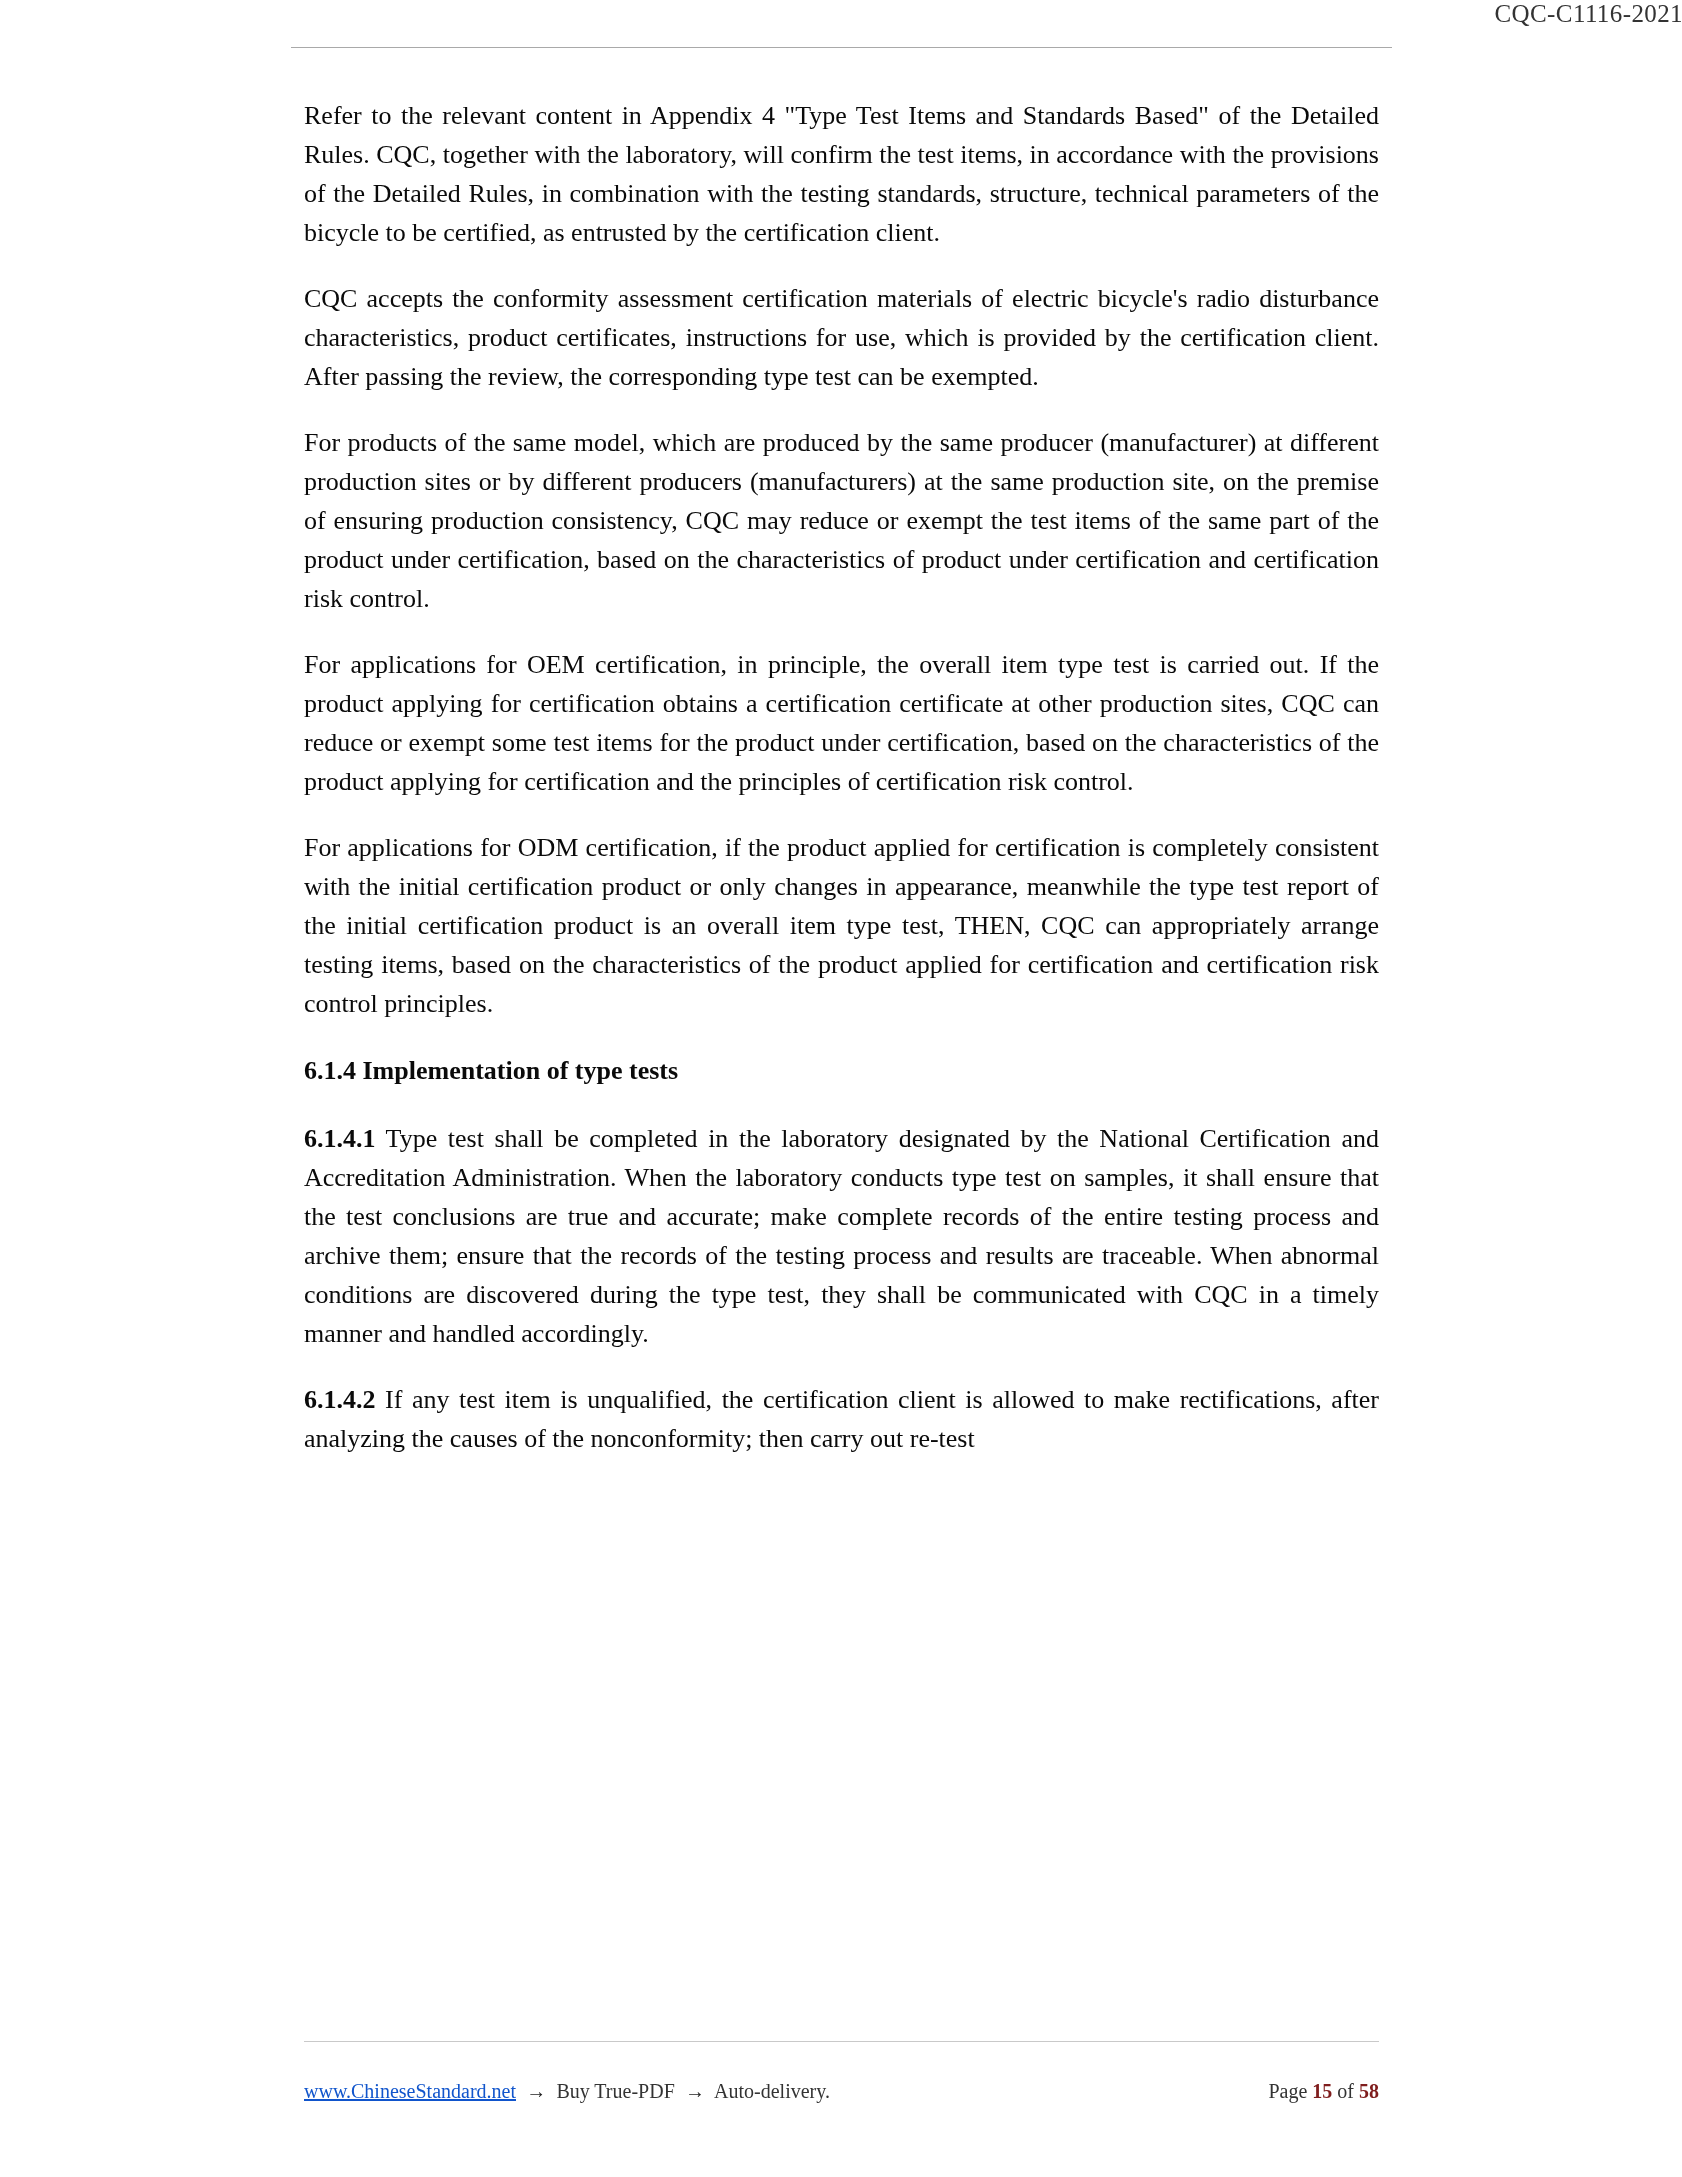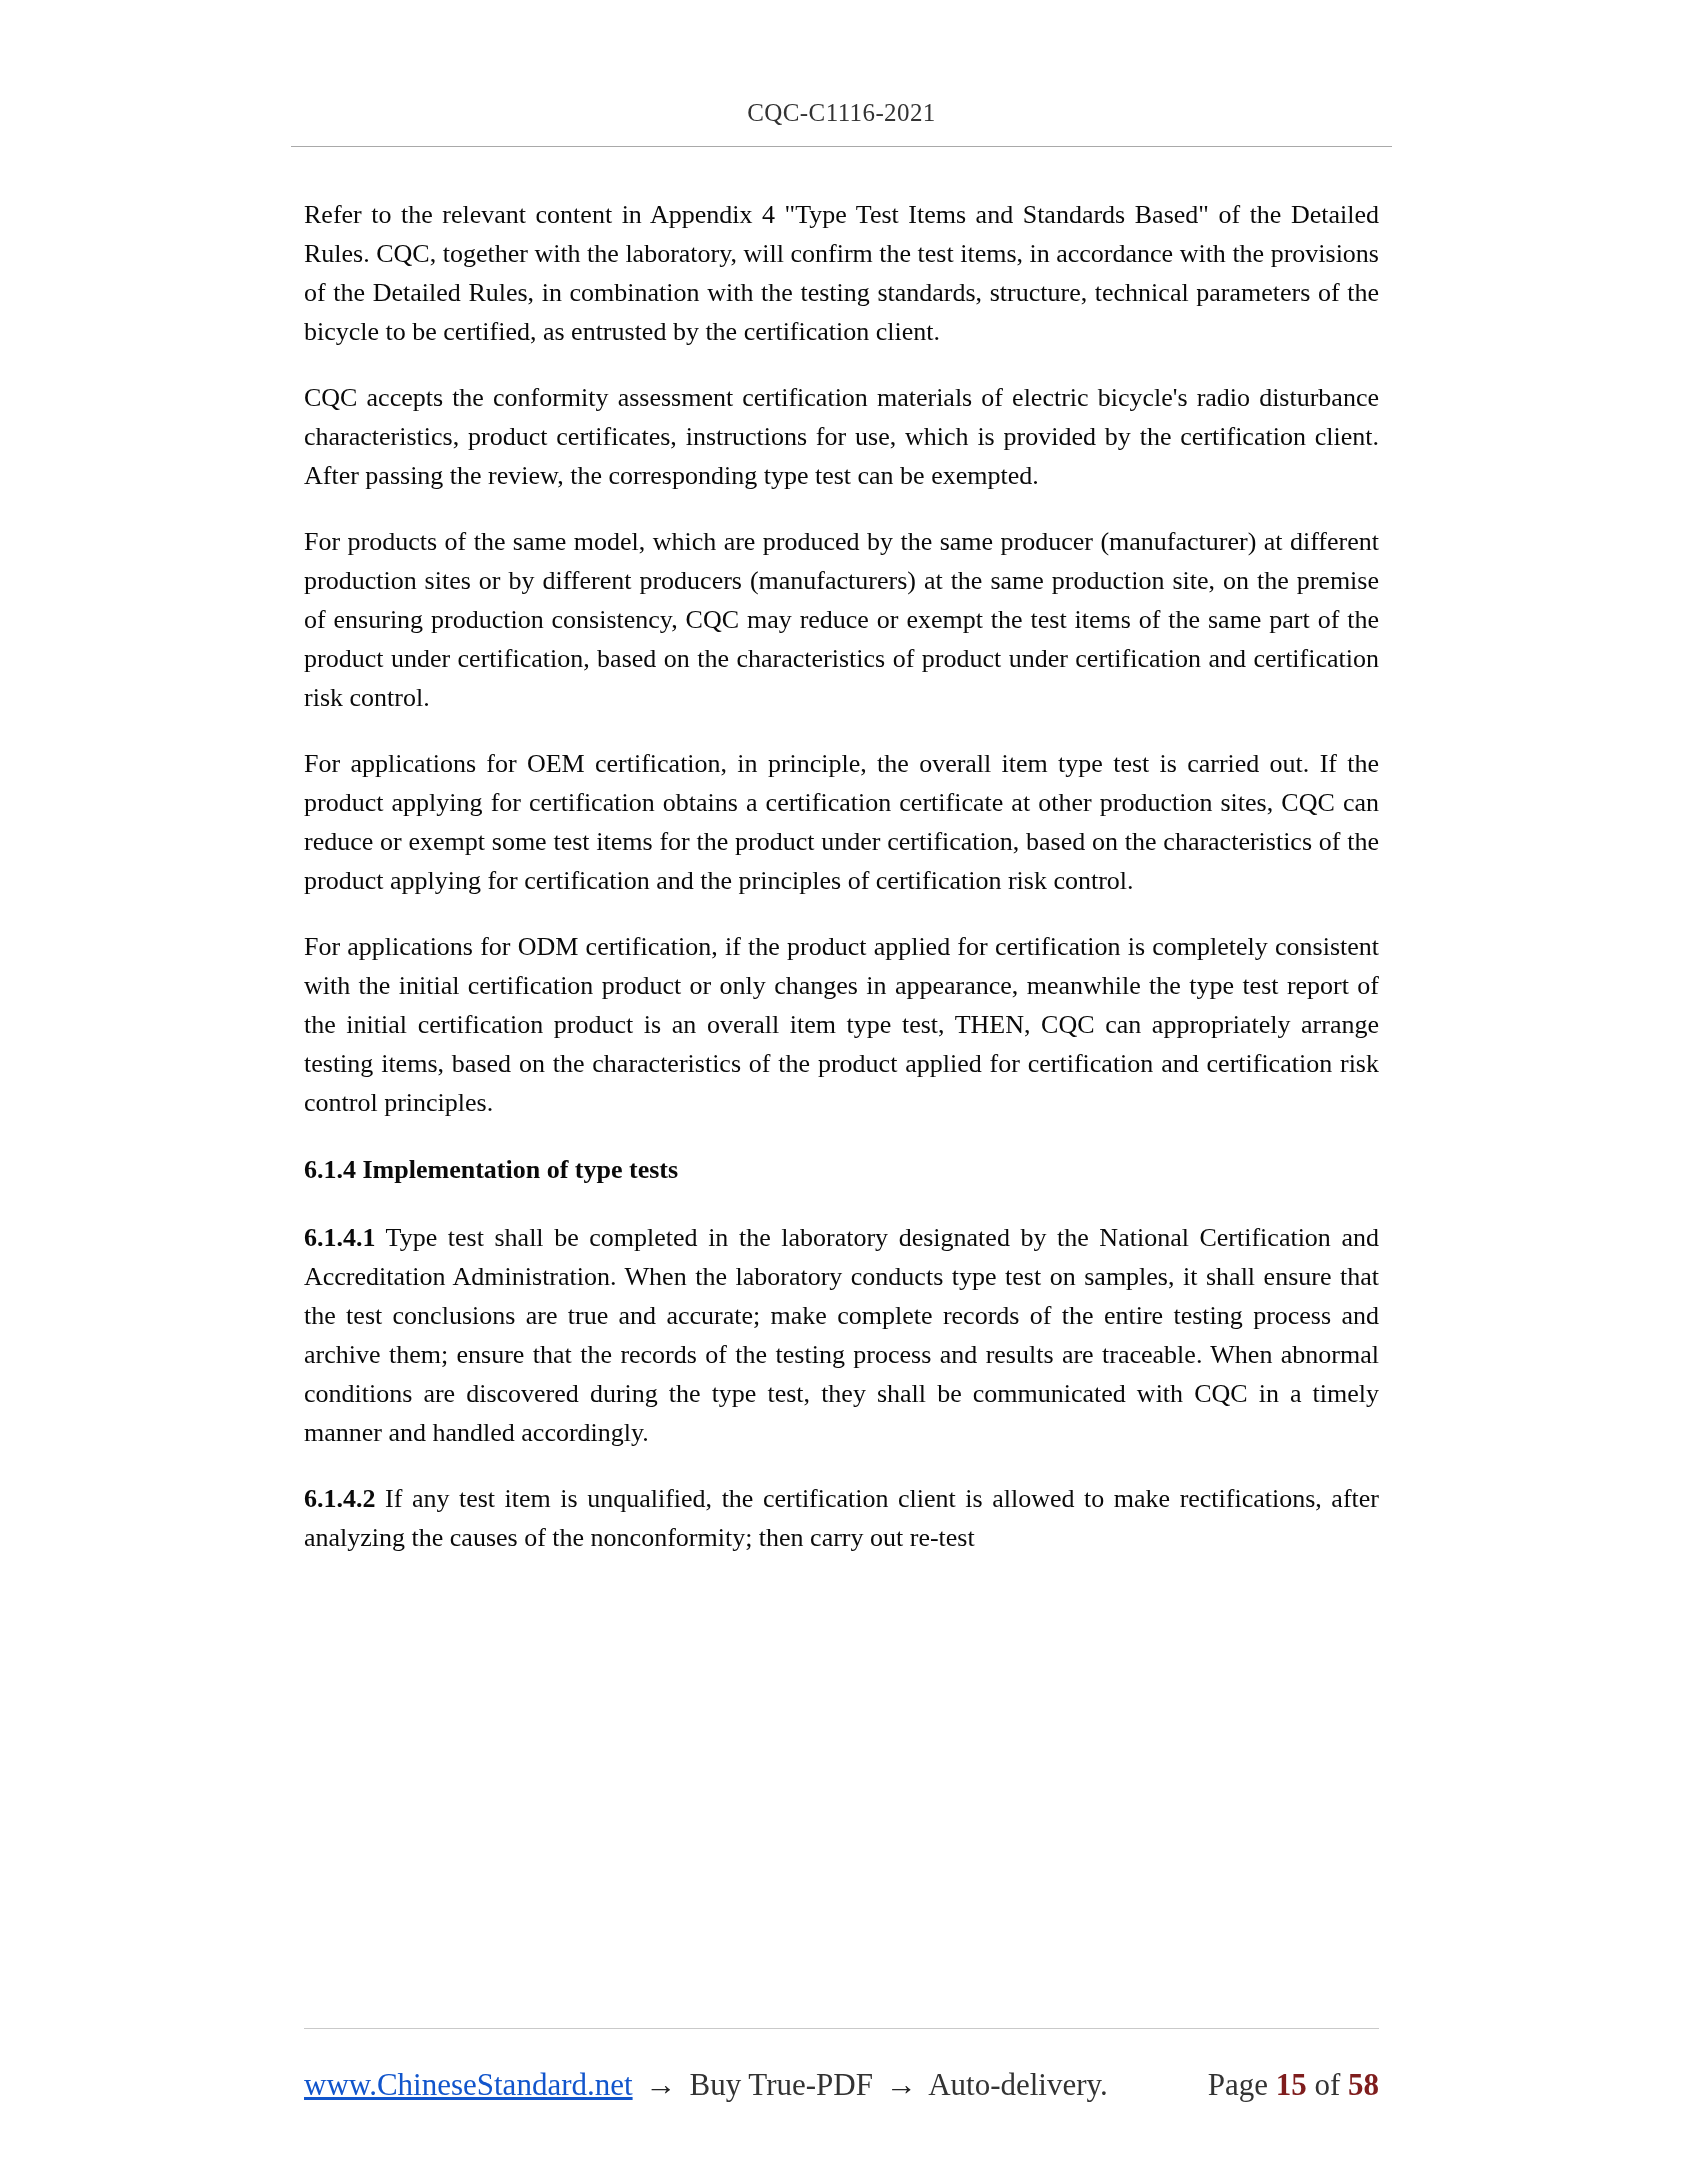--- a/index.html
+++ b/index.html
@@ -7,22 +7,21 @@
   .page {
     position: relative;
     width: 1683px;
     height: 2177px;
     background: #ffffff;
     font-family: "Liberation Serif", "DejaVu Serif", serif;
     color: #000000;
     overflow: hidden;
   }
   .header {
-    padding-top: 99px;
-    text-align: center;
+    text-align: right;
   }
   .doc-number {
     font-size: 25px;
     color: #333333;
     letter-spacing: 0.4px;
   }
   .header-rule {
     border: none;
     border-top: 0.9px solid #a9a9a9;
     margin: 19px 291px 0 291px;
@@ -55,21 +54,21 @@
   }
   .footer-rule {
     border: none;
     border-top: 0.9px solid #c9c9c9;
     margin-bottom: 38px;
   }
   .footer-row {
     display: flex;
     justify-content: space-between;
     align-items: baseline;
-    font-size: 31px;
+    font-size: 20px;
     color: #333333;
   }
   .footer-left span { white-space: pre-wrap; }
   .footer-link {
     color: #1155CC;
     text-decoration: underline;
     cursor: pointer;
   }
   .arrow-glyph {
     color: #222222;

